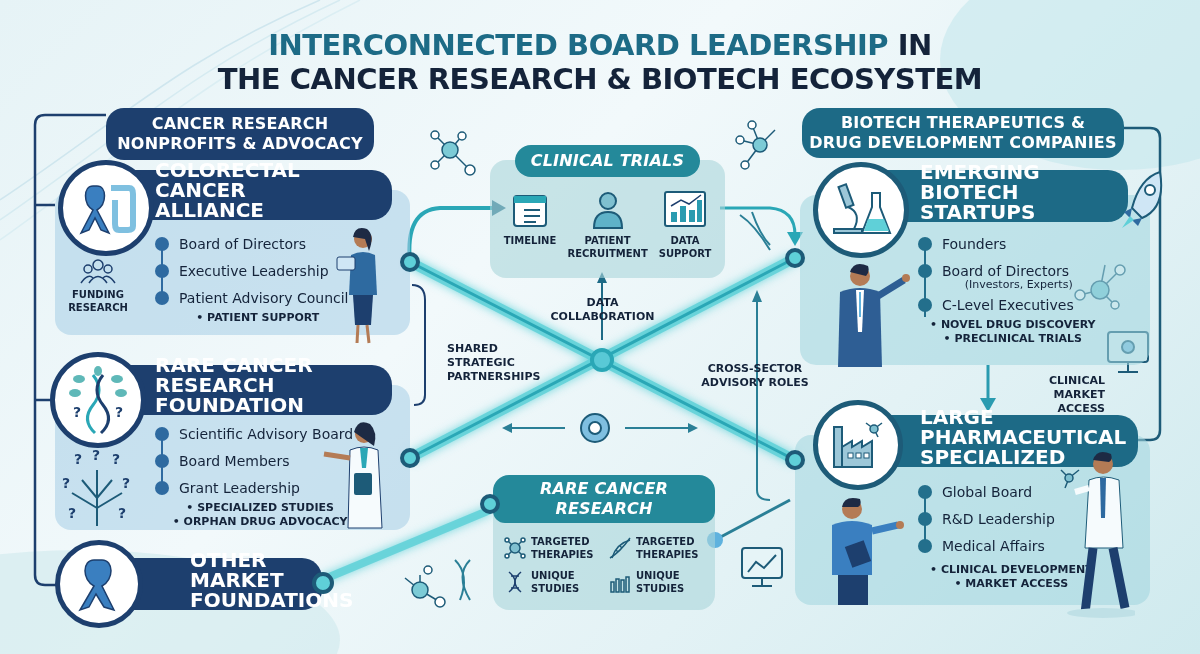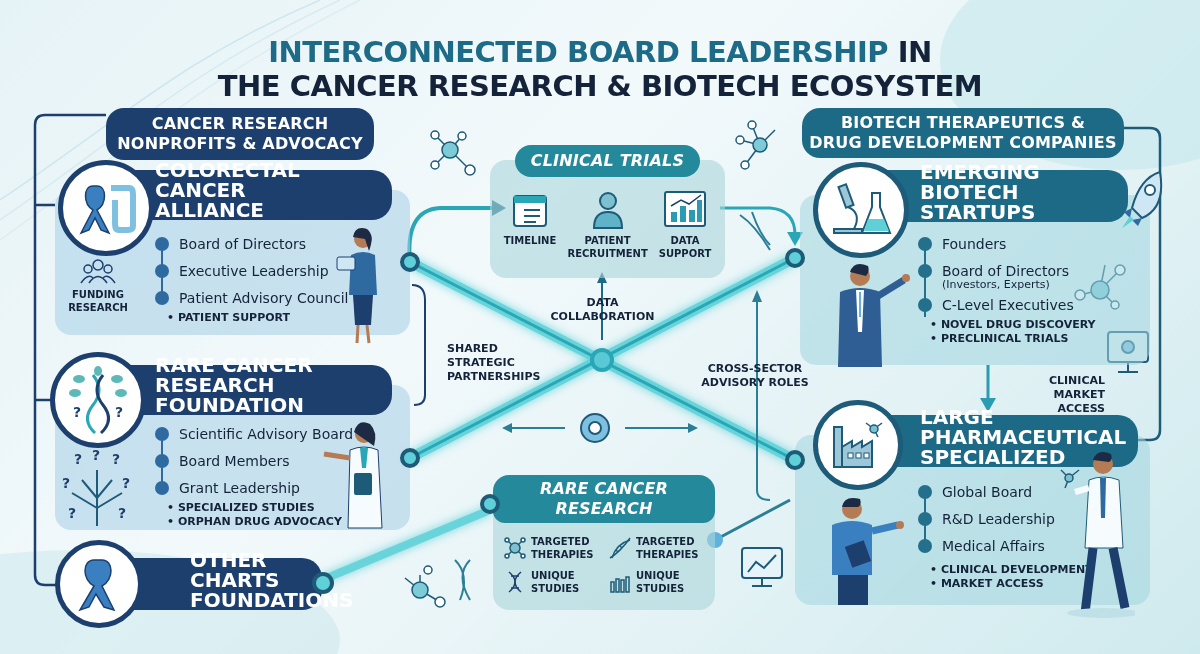--- a/index.html
+++ b/index.html
@@ -7,21 +7,21 @@
   body {
     font-family: "DejaVu Sans", "Liberation Sans", sans-serif;
     background: linear-gradient(135deg, #e6f3f6 0%, #f2f9fb 40%, #e3f2f5 70%, #cfeaee 100%);
     position: relative;
     color: #14233a;
   }
   .abs { position: absolute; }
   .bg-wave { position: absolute; inset: 0; pointer-events: none; }
 
   
-  .title { position: absolute; left: 0; right: 0; top: 28px; text-align: center; font-weight: 800; letter-spacing: -0.5px; line-height: 34px; margin-top: 7px; }
+  .title { position: absolute; left: 0; right: 0; top: 28px; text-align: center; font-weight: 800; letter-spacing: -0.5px; line-height: 34px; }
   .title .l1 { font-size: 29px; color: #1d6b86; }
   .title .l1 .dark { color: #14233a; }
   .title .l2 { font-size: 29px; color: #14233a; }
 
   
   .pill {
     position: absolute; color: #fff; font-weight: 700; text-align: center;
     border-radius: 18px; display: flex; flex-direction: column; justify-content: center; align-items: center;
     line-height: 20px; font-size: 16px; letter-spacing: 0.2px;
   }
@@ -37,21 +37,21 @@
   .org-head {
     position: absolute; color: #fff; font-weight: 700; font-size: 20px; line-height: 20px;
     border-radius: 0 20px 20px 0; display: flex; flex-direction: column; justify-content: flex-end; padding-left: 50px;
   }
   .circle {
     position: absolute; width: 96px; height: 96px; border-radius: 50%; background: #fff;
     border: 5px solid #1d3f6e; display: flex; align-items: center; justify-content: center; z-index: 3;
   }
   .circle.teal { border-color: #1d5b78; }
 
-  .bullets { position: absolute; }
+  .bullets { position: absolute; text-align: center; }
   .bl-item { display: flex; align-items: center; height: 27px; font-size: 14px; color: #14233a; position: relative; }
   .bl-dot { width: 14px; height: 14px; border-radius: 50%; background: #2e6aa0; margin-right: 10px; flex: none; position: relative; z-index: 2; }
   .bl-dot.teal { background: #236f8c; }
   .bl-line { position: absolute; left: 6px; width: 2px; background: #2e6aa0; }
   .bl-line.teal { background: #236f8c; }
   .sub { font-size: 11px; font-weight: 700; color: #14233a; line-height: 14px; }
   .sub span::before { content: "\2022  "; }
   .small-note { font-size: 11px; color: #14233a; margin-top: -6px; padding-left: 24px; }
 
   .caption { position: absolute; font-weight: 700; font-size: 10px; color: #14233a; text-align: center; line-height: 13px; }
@@ -294,21 +294,21 @@
 <svg class="abs" style="left:320px; top:418px;" width="75" height="115" viewBox="0 0 75 115">
   <circle cx="44" cy="16" r="9" fill="#b47b55"></circle>
     <path d="M34 14 Q38 0 50 6 Q58 14 54 28 Z" fill="#1d2a44"></path>
   <path d="M30 32 Q44 26 58 32 L62 110 L28 110 Z" fill="#f6fbfd" stroke="#1d3f6e"></path>
   <path d="M40 30 L48 30 L46 50 L42 50 Z" fill="#2aa7b6"></path>
   <path d="M30 40 L4 36" stroke="#b47b55" stroke-width="5"></path>
   <rect x="34" y="55" width="18" height="22" rx="2" fill="#1d5b78"></rect>
 </svg>
 
 <div class="org-head" style="left:100px; top:558px; width:222px; height:52px; background:#1d3f6e;">
-  <div style="padding-left:40px;">OTHER CHARTS</div>
+  <div style="padding-left:40px;">OTHER MARKET</div>
   <div style="padding-left:40px;">FOUNDATIONS</div>
 </div>
 <div class="circle" style="left:55px; top:540px; width:88px; height:88px;">
   <svg width="50" height="60" viewBox="0 0 50 60">
     <path d="M20 6 C8 6 8 26 20 32 L6 56 L15 53 L22 40 L30 53 L40 56 L28 32 C40 26 40 6 28 6 Z" fill="#3a7fc0" stroke="#1d3f6e" stroke-width="1.5"></path>
   </svg>
 </div>
 <div class="node" style="left:312px; top:572px; width:22px; height:22px; border-color:#1d5b78;"></div>
 
 <div class="node" style="left:400px; top:252px;"></div>

